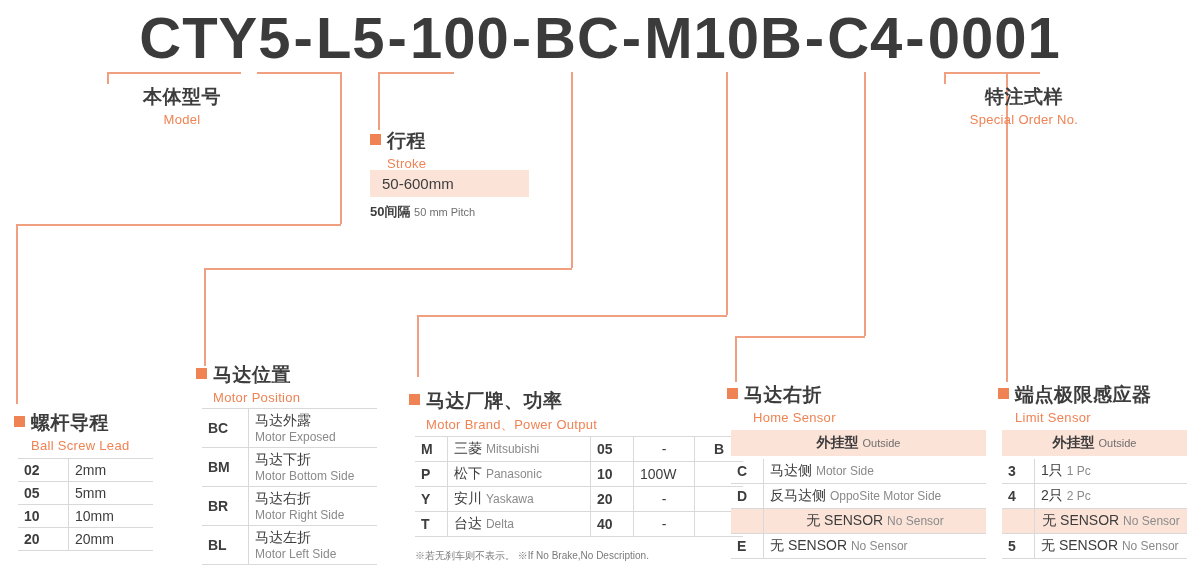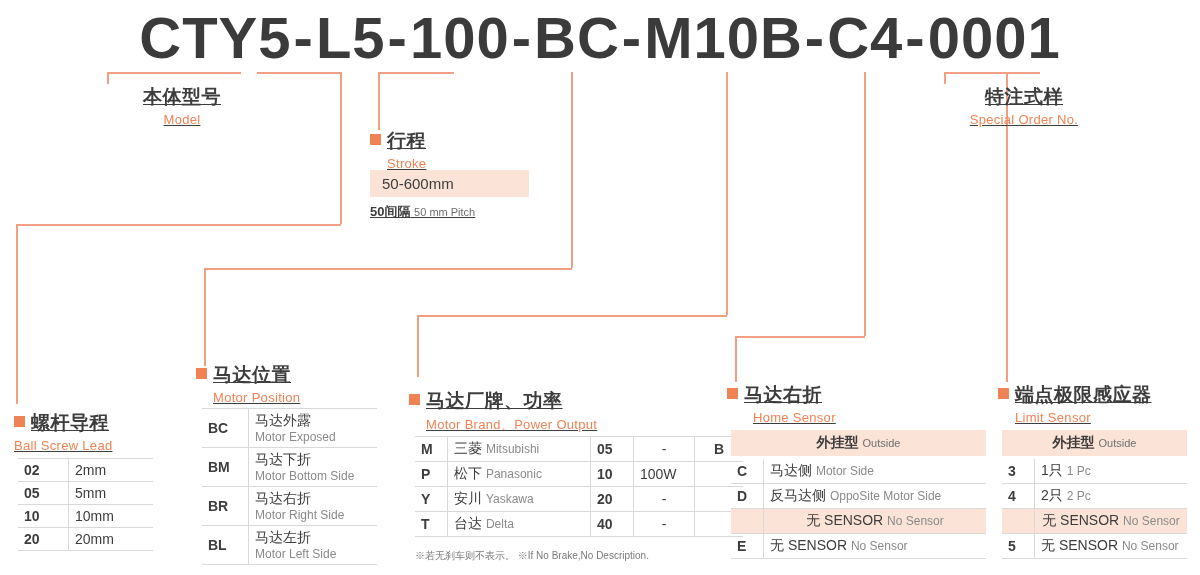--- a/index.html
+++ b/index.html
@@ -18,21 +18,21 @@
   }
   #part-number span{display:inline-block;}
   .dash{color:#3b3b3b;padding:0 2px;}
 
   
   .ln{position:absolute;background:#f0a080;}
   .lnh{height:2px;}
   .lnv{width:2px;}
 
   
-  .sec-title{position:absolute;text-decoration:underline;}
+  .sec-title{position:absolute;}
   .sec-title .sq{
     display:inline-block;width:11px;height:11px;background:#ef8354;
     margin-right:6px;vertical-align:2px;
   }
   .sec-title .cn{
     font-size:19px;font-weight:700;color:#3d3d3d;letter-spacing:.5px;
   }
   .sec-title .en{
     display:block;font-size:13px;color:#ef8354;margin-top:2px;
     letter-spacing:.3px;
@@ -57,21 +57,21 @@
   }
   .hdr-band .sub{font-size:11px;color:#6f6f6f;}
 
   .pinkrow{background:#fce3d8;}
 
   
   #stroke-value-box{
     position:absolute;background:#fce3d8;font-size:15px;color:#3d3d3d;
     padding:5px 12px;
   }
-  #stroke-note{position:absolute;font-size:13px;color:#3d3d3d;text-decoration:underline;}
+  #stroke-note{position:absolute;font-size:13px;color:#3d3d3d;}
   #stroke-note .sm{font-size:11px;color:#6f6f6f;}
 
   #footnote{position:absolute;font-size:10px;color:#7a7a7a;}
 </style>
 </head>
 <body>
 
 <div class="stage">
 
   <div id="part-number">
@@ -124,21 +124,21 @@
     <span class="en" style="margin-left:17px;">Stroke</span>
   </div>
   <div id="stroke-value-box" style="left:370px;top:170px;width:135px;">50-600mm</div>
   <div id="stroke-note" style="left:370px;top:203px;">
     <span style="font-weight:700;">50间隔</span>
     <span class="sm">50 mm Pitch</span>
   </div>
 
   <div class="sec-title" style="left:14px;top:410px;">
     <span class="sq"></span><span class="cn">螺杆导程</span>
-    <span class="en" style="">Ball Screw Lead</span>
+    <span class="en" style="margin-left:17px;">Ball Screw Lead</span>
   </div>
   <table style="left:18px;top:458px;width:135px;">
     <tbody>
         <tr class="topline">
       <td class="code vsep" style="width:34px;">02</td>
       <td>2mm</td>
     </tr>
     <tr>
       <td class="code vsep">05</td>
       <td>5mm</td>

